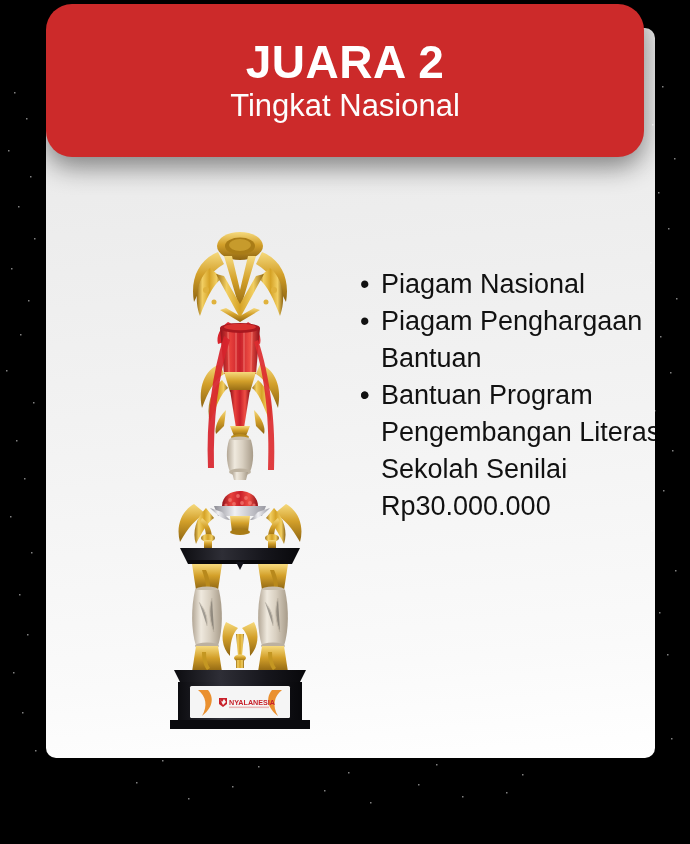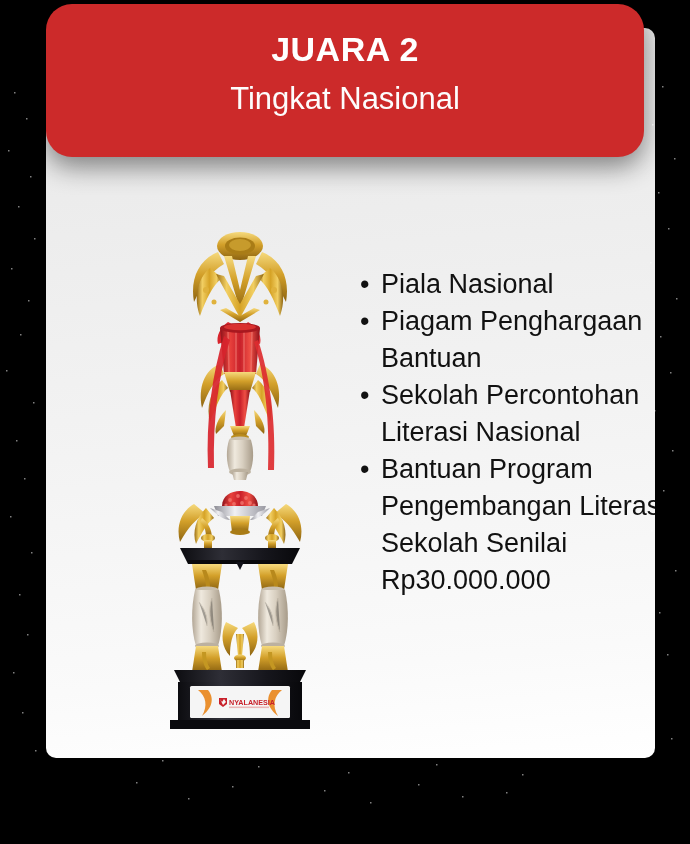--- a/index.html
+++ b/index.html
@@ -35,32 +35,32 @@
     border-radius: 26px;
     box-shadow: 0 10px 26px rgba(0,0,0,0.45);
     display: flex;
     flex-direction: column;
     align-items: center;
     justify-content: center;
     text-align: center;
   }
   .header-title {
     color: #ffffff;
-    font-size: 34px;
+    font-size: 46px;
     font-weight: bold;
     letter-spacing: 0.5px;
     line-height: 1.05;
     margin: 0 0 2px 0;
   }
   .header-subtitle {
     color: #fdfdfd;
     font-size: 31px;
     font-weight: 400;
     line-height: 1.1;
-    margin: 13px;
+    margin: 0;
   }
 
   
   .body-area {
     position: absolute;
     left: 46px; top: 160px;
     width: 609px; height: 598px;
     display: block;
   }
 
@@ -312,29 +312,28 @@
             <path d="M70 475 L 72 478 L 74 475 L 76 478 L 73 481 Z" fill="#f5f5f5"></path>
             <text x="79" y="480.5" font-family="Liberation Sans, sans-serif" font-size="7.2" font-weight="bold" fill="#c8202a">NYALANESIA</text>
             <rect x="79" y="482.5" width="40" height="1.6" fill="#e9a6a6" opacity="0.8"></rect>
           </g>
         </svg>
       </div>
 
       <ul class="benefits">
         <li class="benefit-item">
           <span class="bullet">•</span>
-          <span>Piala Nasional</span>
+          <span>Piagam Nasional</span>
         </li>
         <li class="benefit-item">
           <span class="bullet">•</span>
           <span>Piagam Penghargaan Bantuan</span>
         </li>
         <li class="benefit-item">
           <span class="bullet">•</span>
-          <span>Sekolah Percontohan Literasi Nasional</span>
         </li>
         <li class="benefit-item">
           <span class="bullet">•</span>
           <span>Bantuan Program Pengembangan Literasi Sekolah Senilai Rp30.000.000</span>
         </li>
       </ul>
 
     </div>
   </div>
 

